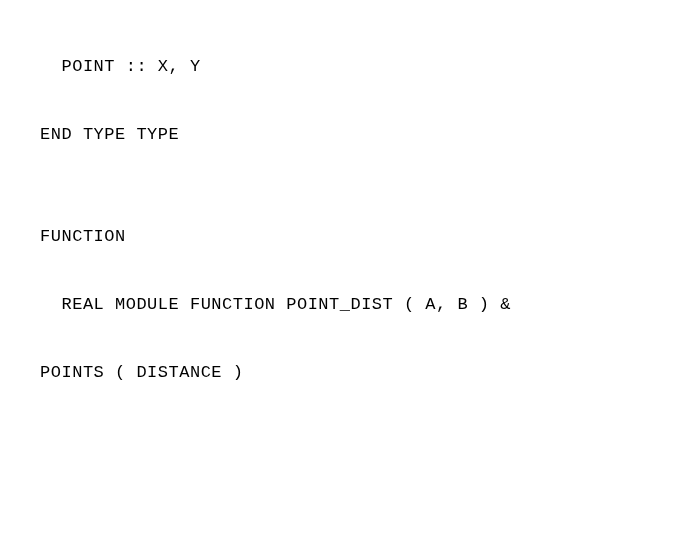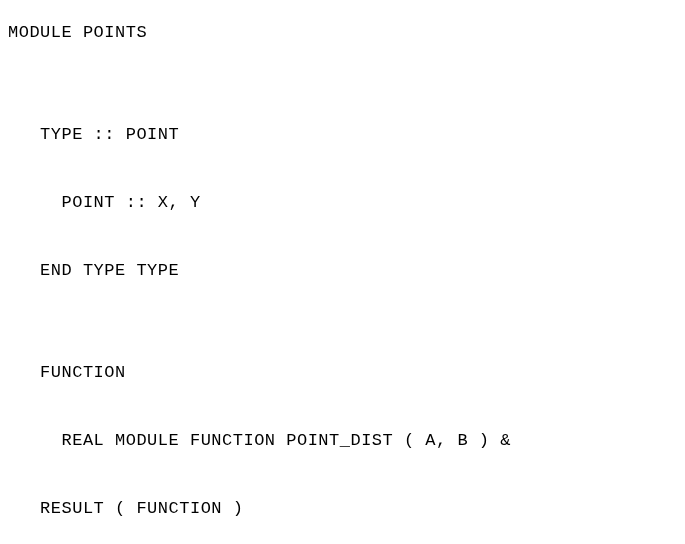--- a/index.html
+++ b/index.html
@@ -17,29 +17,28 @@
       white-space: pre;
       font-family: inherit;
     }
     .code-line {
       display: block;
     }
   </style>
 </head>
 <body>
 
-<pre><span class="code-line">MODULE POINTS</span>
+<pre>
 <span class="code-line"></span>
-<span class="code-line">   TYPE :: POINT</span>
 <span class="code-line">     POINT :: X, Y</span>
 <span class="code-line">   END TYPE TYPE</span>
 <span class="code-line"></span>
 <span class="code-line">   FUNCTION</span>
 <span class="code-line">     REAL MODULE FUNCTION POINT_DIST ( A, B ) &amp;</span>
-<span class="code-line">   RESULT ( FUNCTION )</span>
+<span class="code-line">   POINTS ( DISTANCE )</span>
 
 
 
 
 
 <span class="code-line"></span>
 
 </pre>
 
 </body></html>

